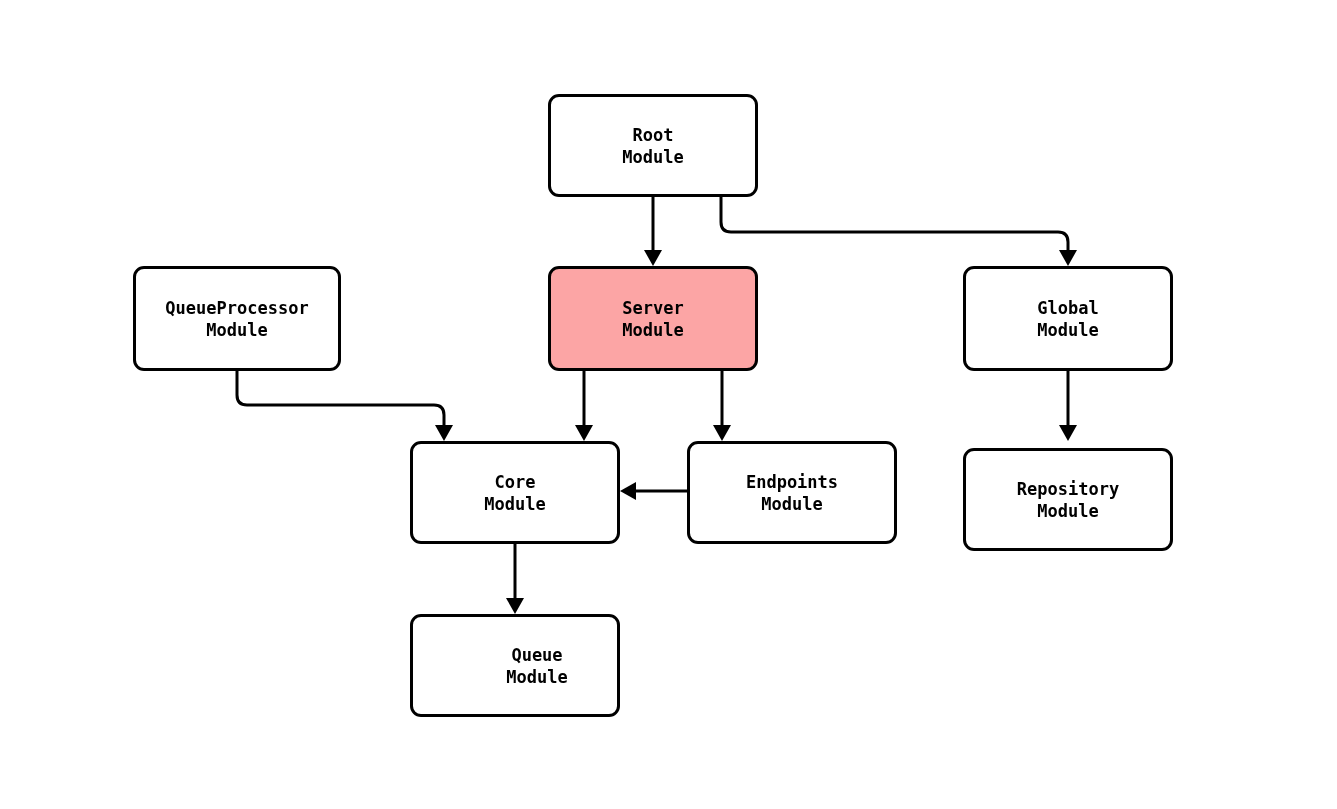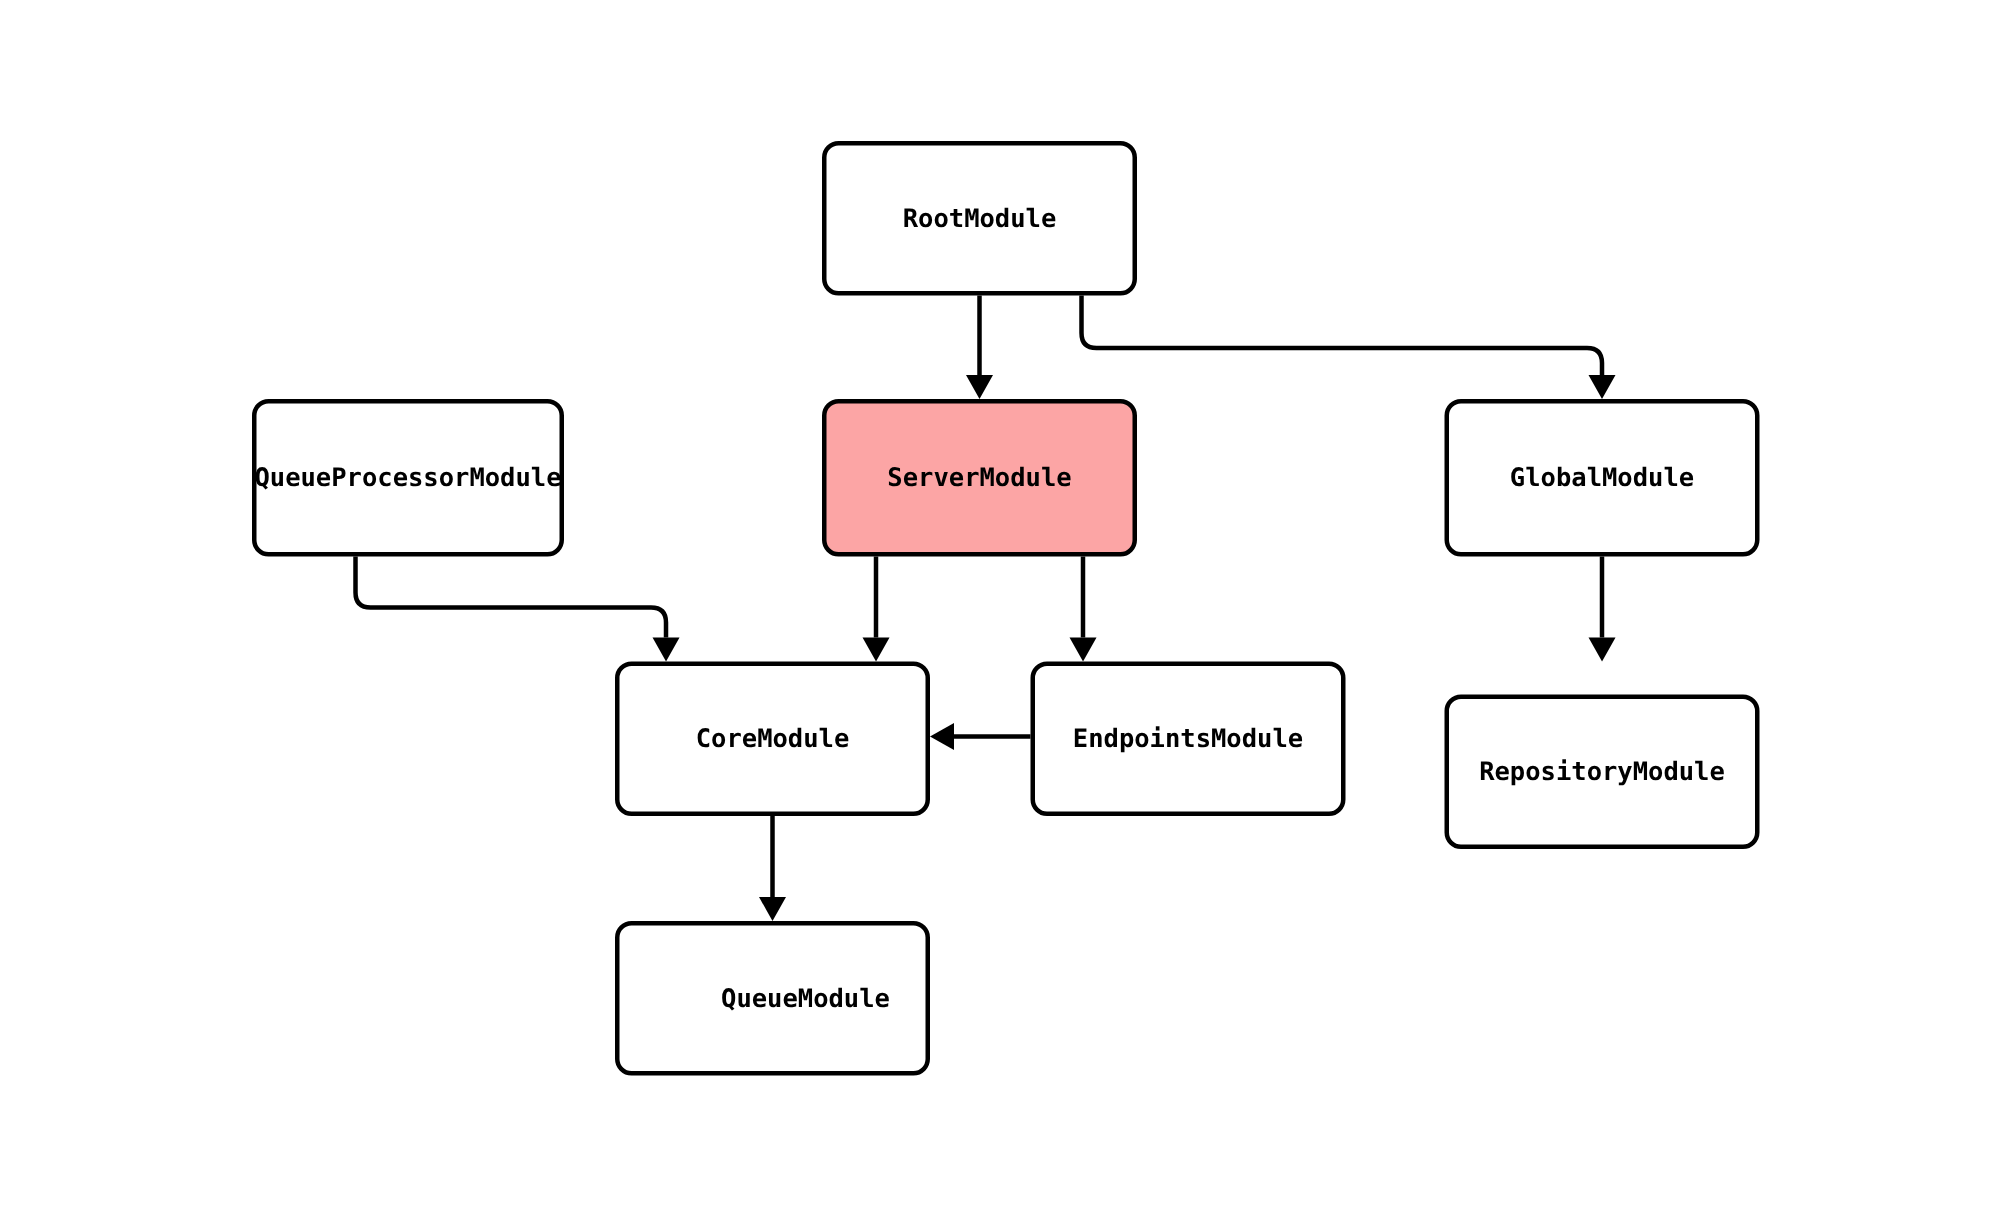--- a/index.html
+++ b/index.html
@@ -24,21 +24,21 @@
     height: 809px;
     pointer-events: none;
   }
   .node {
     position: absolute;
     box-sizing: border-box;
     background: #ffffff;
     border: 3px solid #000000;
     border-radius: 11px;
     display: flex;
-    flex-direction: row;
+    flex-direction: column;
     align-items: center;
     justify-content: center;
     z-index: 2;
   }
   .node-label {
     font-family: "DejaVu Sans Mono", "Liberation Mono", monospace;
     font-size: 17px;
     font-weight: 700;
     line-height: 22px;
     color: #000000;
@@ -67,41 +67,41 @@
       <path d="M 687 491 L 636 491" fill="none" stroke="#000000" stroke-width="3" stroke-linecap="butt" stroke-linejoin="round"></path>
       <polygon points="636,482 636,500 620,491" fill="#000000"></polygon>
       <path d="M 515 544 L 515 598" fill="none" stroke="#000000" stroke-width="3" stroke-linecap="butt" stroke-linejoin="round"></path>
       <polygon points="506,598 524,598 515,614" fill="#000000"></polygon>
     </svg>
   <div id="nodes">
       <div class="node" style="left: 548px; top: 94px; width: 210px; height: 103px; border-color: rgb(0, 0, 0); border-width: 3px; border-radius: 11px; background: rgb(255, 255, 255);">
         <div class="node-label">Root</div>
         <div class="node-label">Module</div>
       </div>
-      <div class="node" style="left: 133px; top: 266px; width: 208px; height: 105px; border-color: rgb(0, 0, 0); border-width: 3px; border-radius: 11px; background: rgb(255, 255, 255); margin-left: 35px;">
+      <div class="node" style="left: 133px; top: 266px; width: 208px; height: 105px; border-color: rgb(0, 0, 0); border-width: 3px; border-radius: 11px; background: rgb(255, 255, 255);">
         <div class="node-label">QueueProcessor</div>
         <div class="node-label">Module</div>
       </div>
       <div class="node" style="left: 548px; top: 266px; width: 210px; height: 105px; border-color: rgb(0, 0, 0); border-width: 3px; border-radius: 11px; background: #fca5a5;">
         <div class="node-label">Server</div>
         <div class="node-label">Module</div>
       </div>
       <div class="node" style="left: 963px; top: 266px; width: 210px; height: 105px; border-color: rgb(0, 0, 0); border-width: 3px; border-radius: 11px; background: rgb(255, 255, 255);">
         <div class="node-label">Global</div>
         <div class="node-label">Module</div>
       </div>
       <div class="node" style="left: 410px; top: 441px; width: 210px; height: 103px; border-color: rgb(0, 0, 0); border-width: 3px; border-radius: 11px; background: rgb(255, 255, 255);">
         <div class="node-label">Core</div>
         <div class="node-label">Module</div>
       </div>
       <div class="node" style="left: 687px; top: 441px; width: 210px; height: 103px; border-color: rgb(0, 0, 0); border-width: 3px; border-radius: 11px; background: rgb(255, 255, 255); align-items: center;">
         <div class="node-label">Endpoints</div>
         <div class="node-label">Module</div>
       </div>
-      <div class="node" style="left: 963px; top: 463px; width: 210px; height: 103px; border-color: rgb(0, 0, 0); border-width: 3px; border-radius: 11px; background: rgb(255, 255, 255);">
+      <div class="node" style="left: 963px; top: 448px; width: 210px; height: 103px; border-color: rgb(0, 0, 0); border-width: 3px; border-radius: 11px; background: rgb(255, 255, 255);">
         <div class="node-label">Repository</div>
         <div class="node-label">Module</div>
       </div>
       <div class="node" style="left: 410px; top: 614px; width: 210px; height: 103px; border-color: rgb(0, 0, 0); border-width: 3px; border-radius: 11px; background: rgb(255, 255, 255); padding-left: 44px;">
         <div class="node-label">Queue</div>
         <div class="node-label">Module</div>
       </div>
     </div>
 </div>
 

